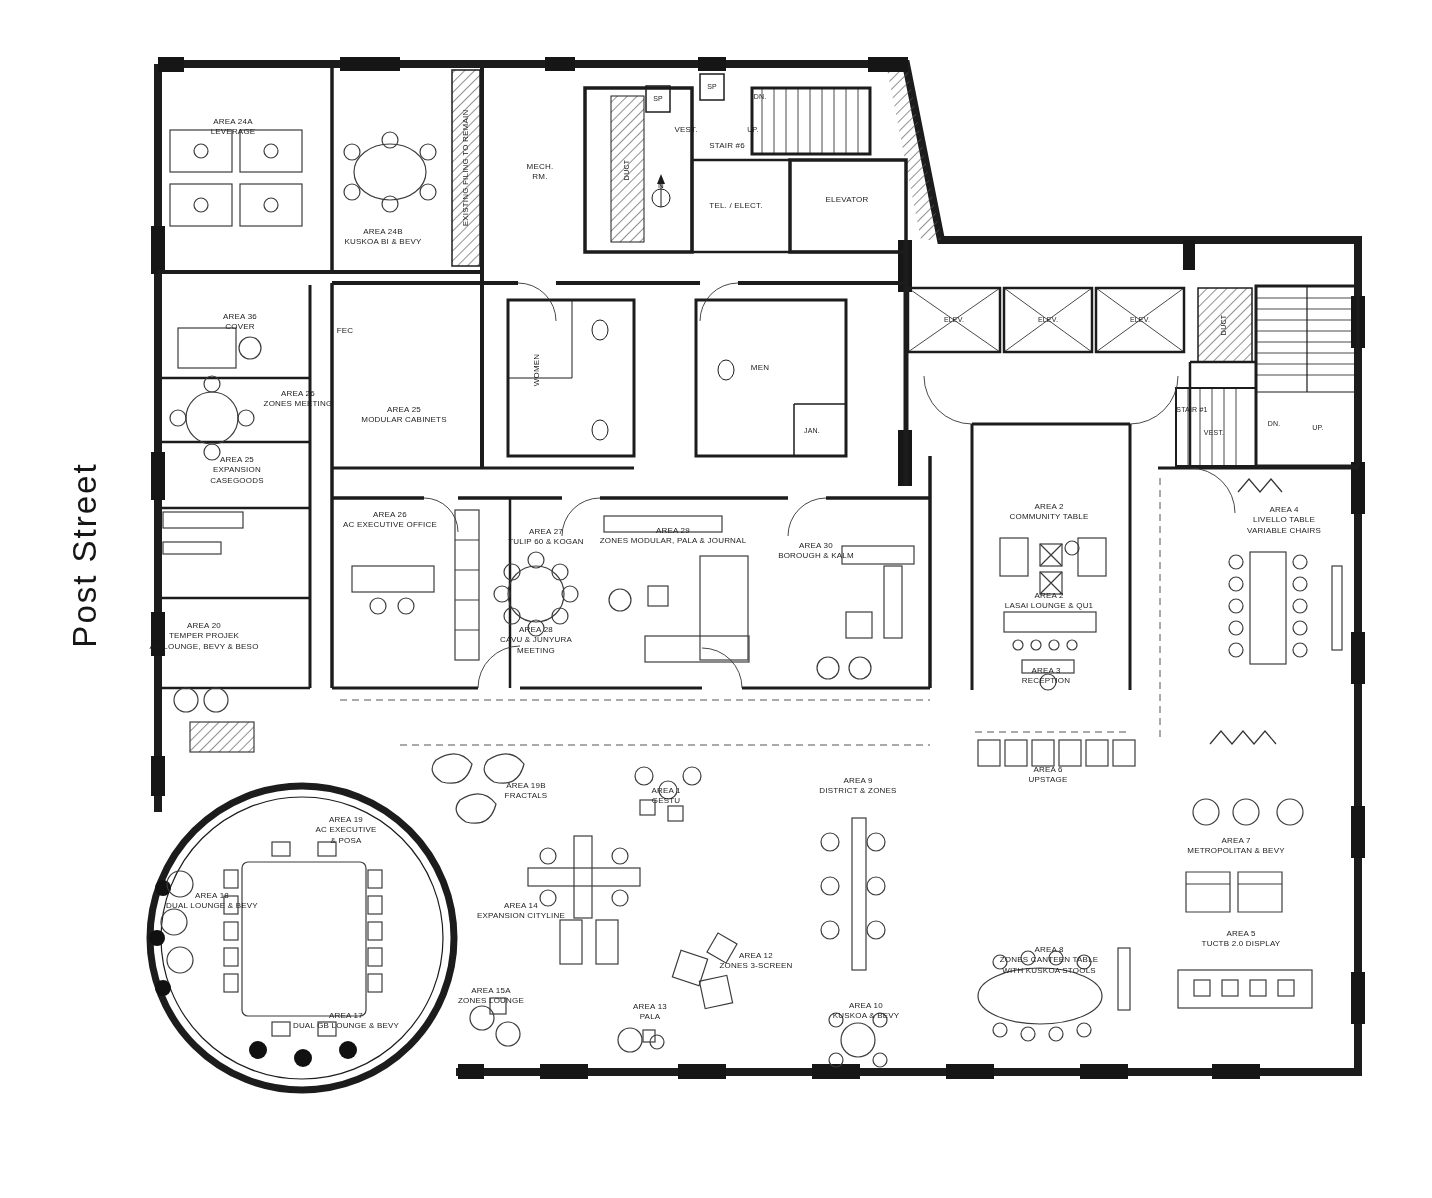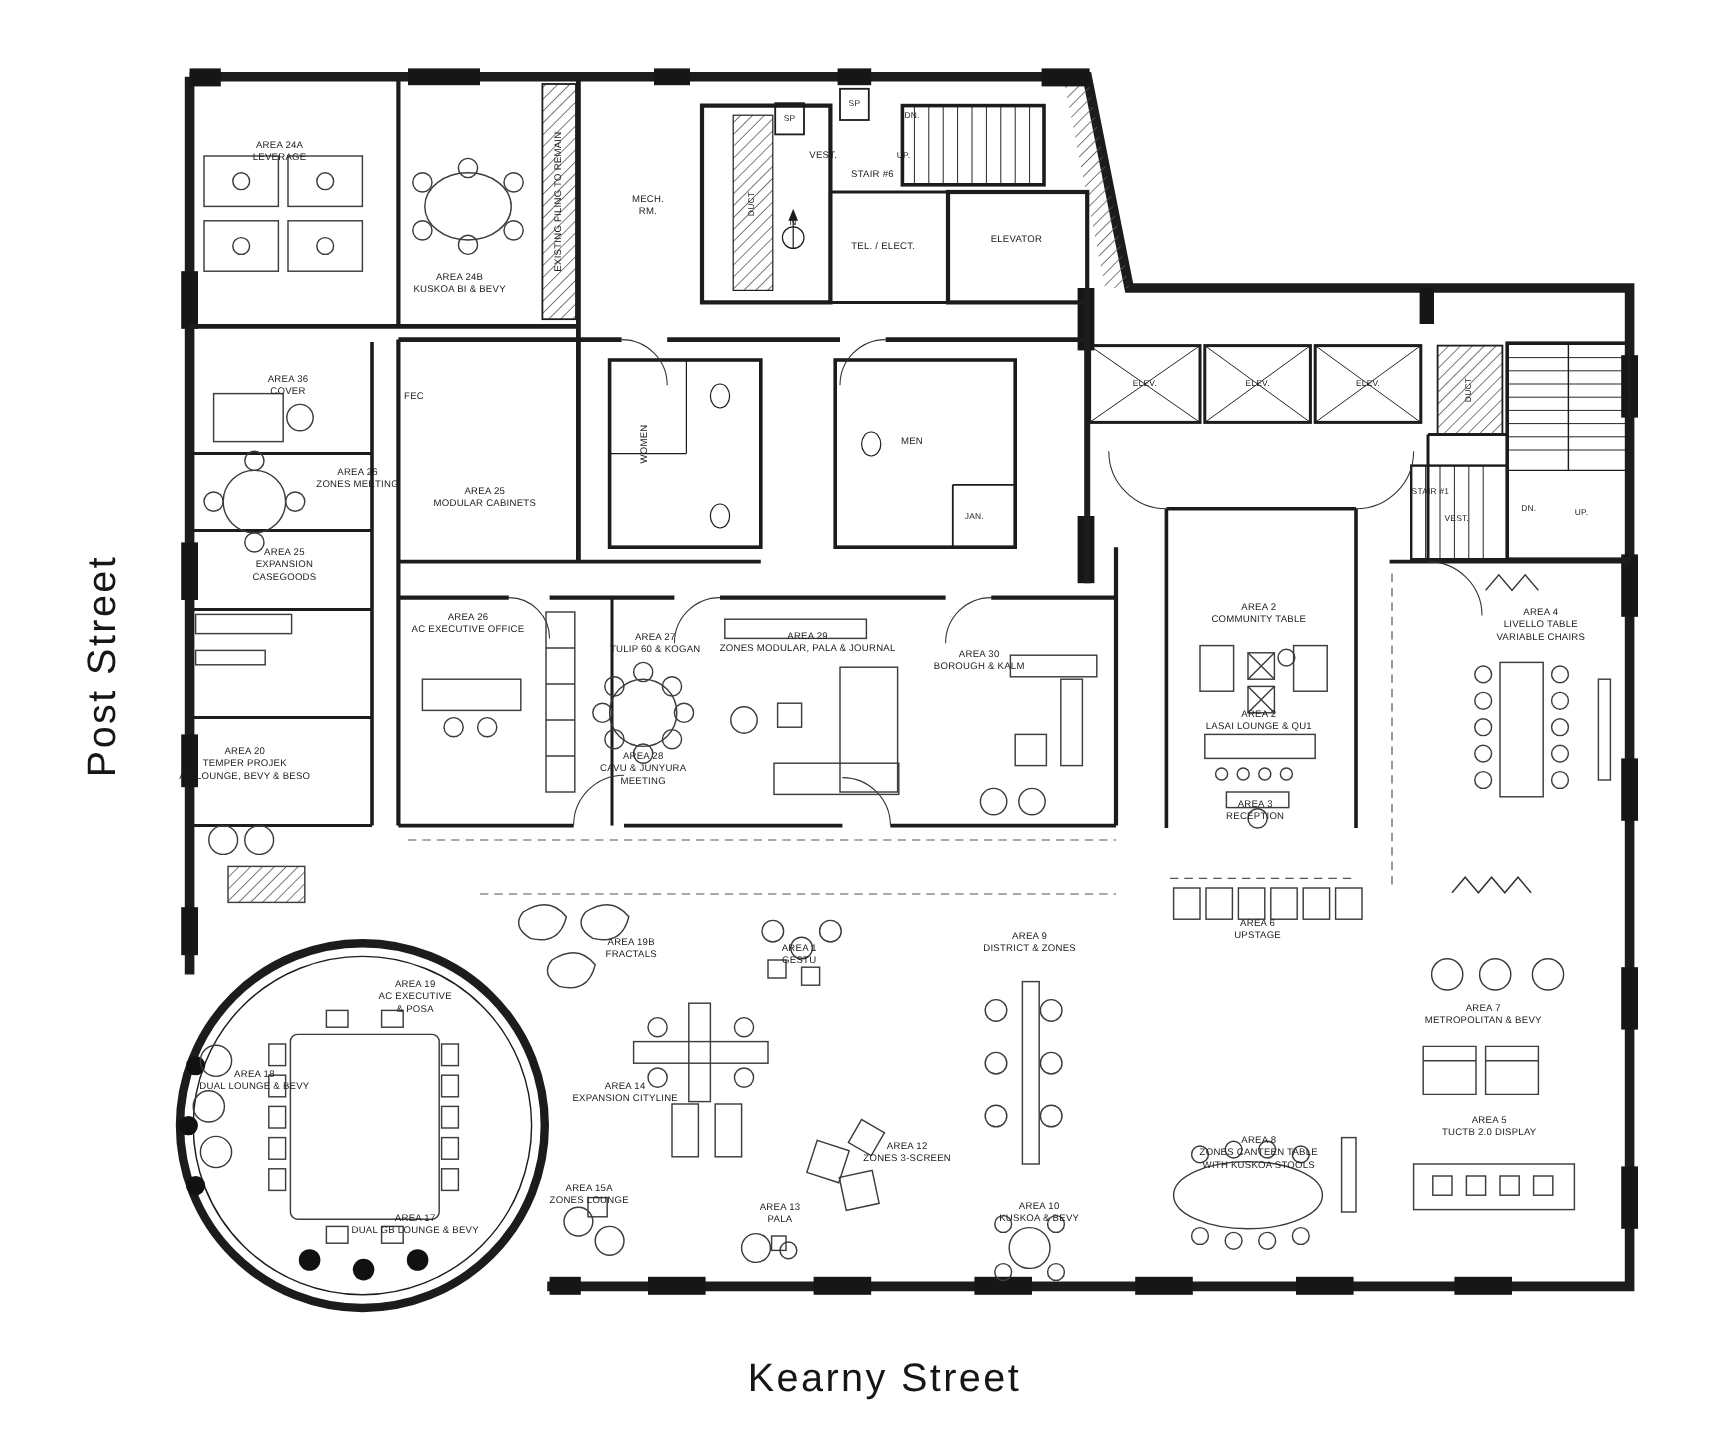--- a/index.html
+++ b/index.html
@@ -307,21 +307,20 @@
 
   <g stroke="#555" stroke-width="1" stroke-dasharray="7,5" fill="none">
     <path d="M340,700 H930"></path>
     <path d="M400,745 H930"></path>
     <path d="M975,732 H1128"></path>
     <path d="M1160,478 V742"></path>
   </g>
 </svg>
 
 <div class="street street-left">Post Street</div>
-<div class="street street-bottom">Kearny Street</div>
 
 <div class="lbl rot" style="left:466px;top:168px">EXISTING FILING TO REMAIN</div>
 <div class="lbl" style="left:540px;top:172px">MECH.
 RM.</div>
 <div class="lbl rot tiny" style="left:627px;top:170px">DUCT</div>
 <div class="lbl tiny" style="left:658px;top:99px">SP</div>
 <div class="lbl tiny" style="left:712px;top:87px">SP</div>
 <div class="lbl" style="left:686px;top:130px">VEST.</div>
 <div class="lbl" style="left:727px;top:146px">STAIR #6</div>
 <div class="lbl tiny" style="left:760px;top:97px">DN.</div>

